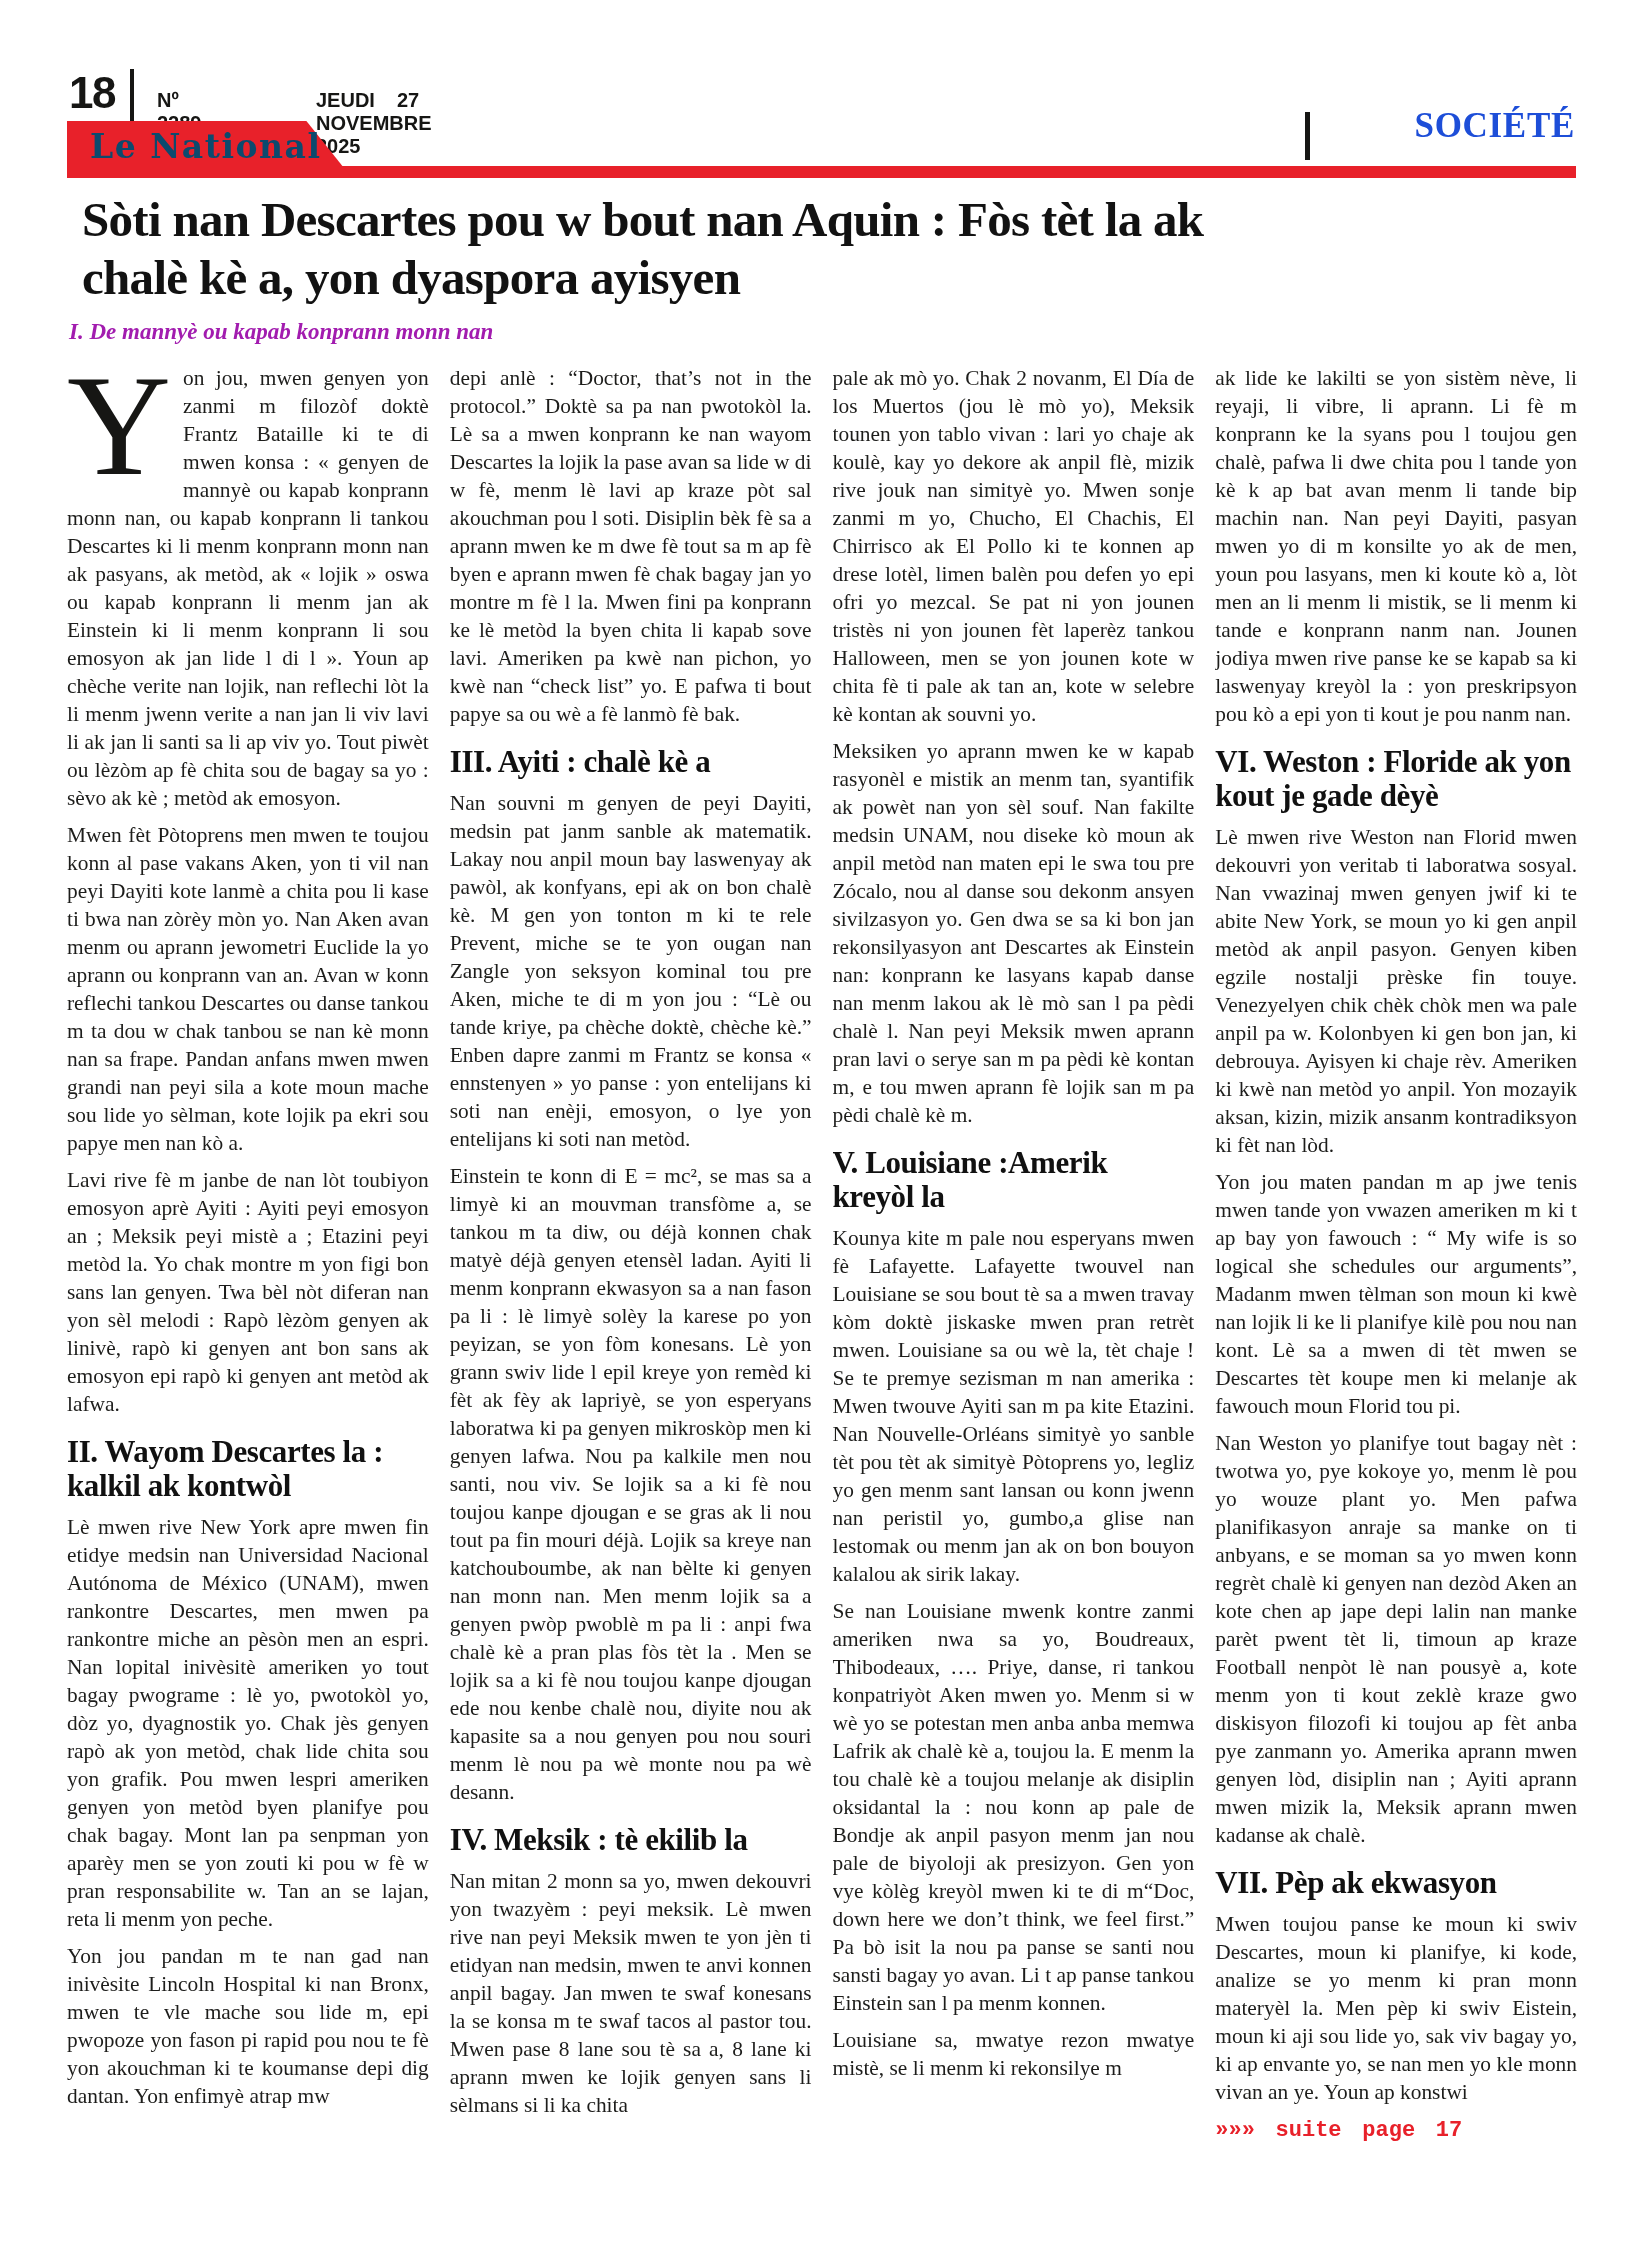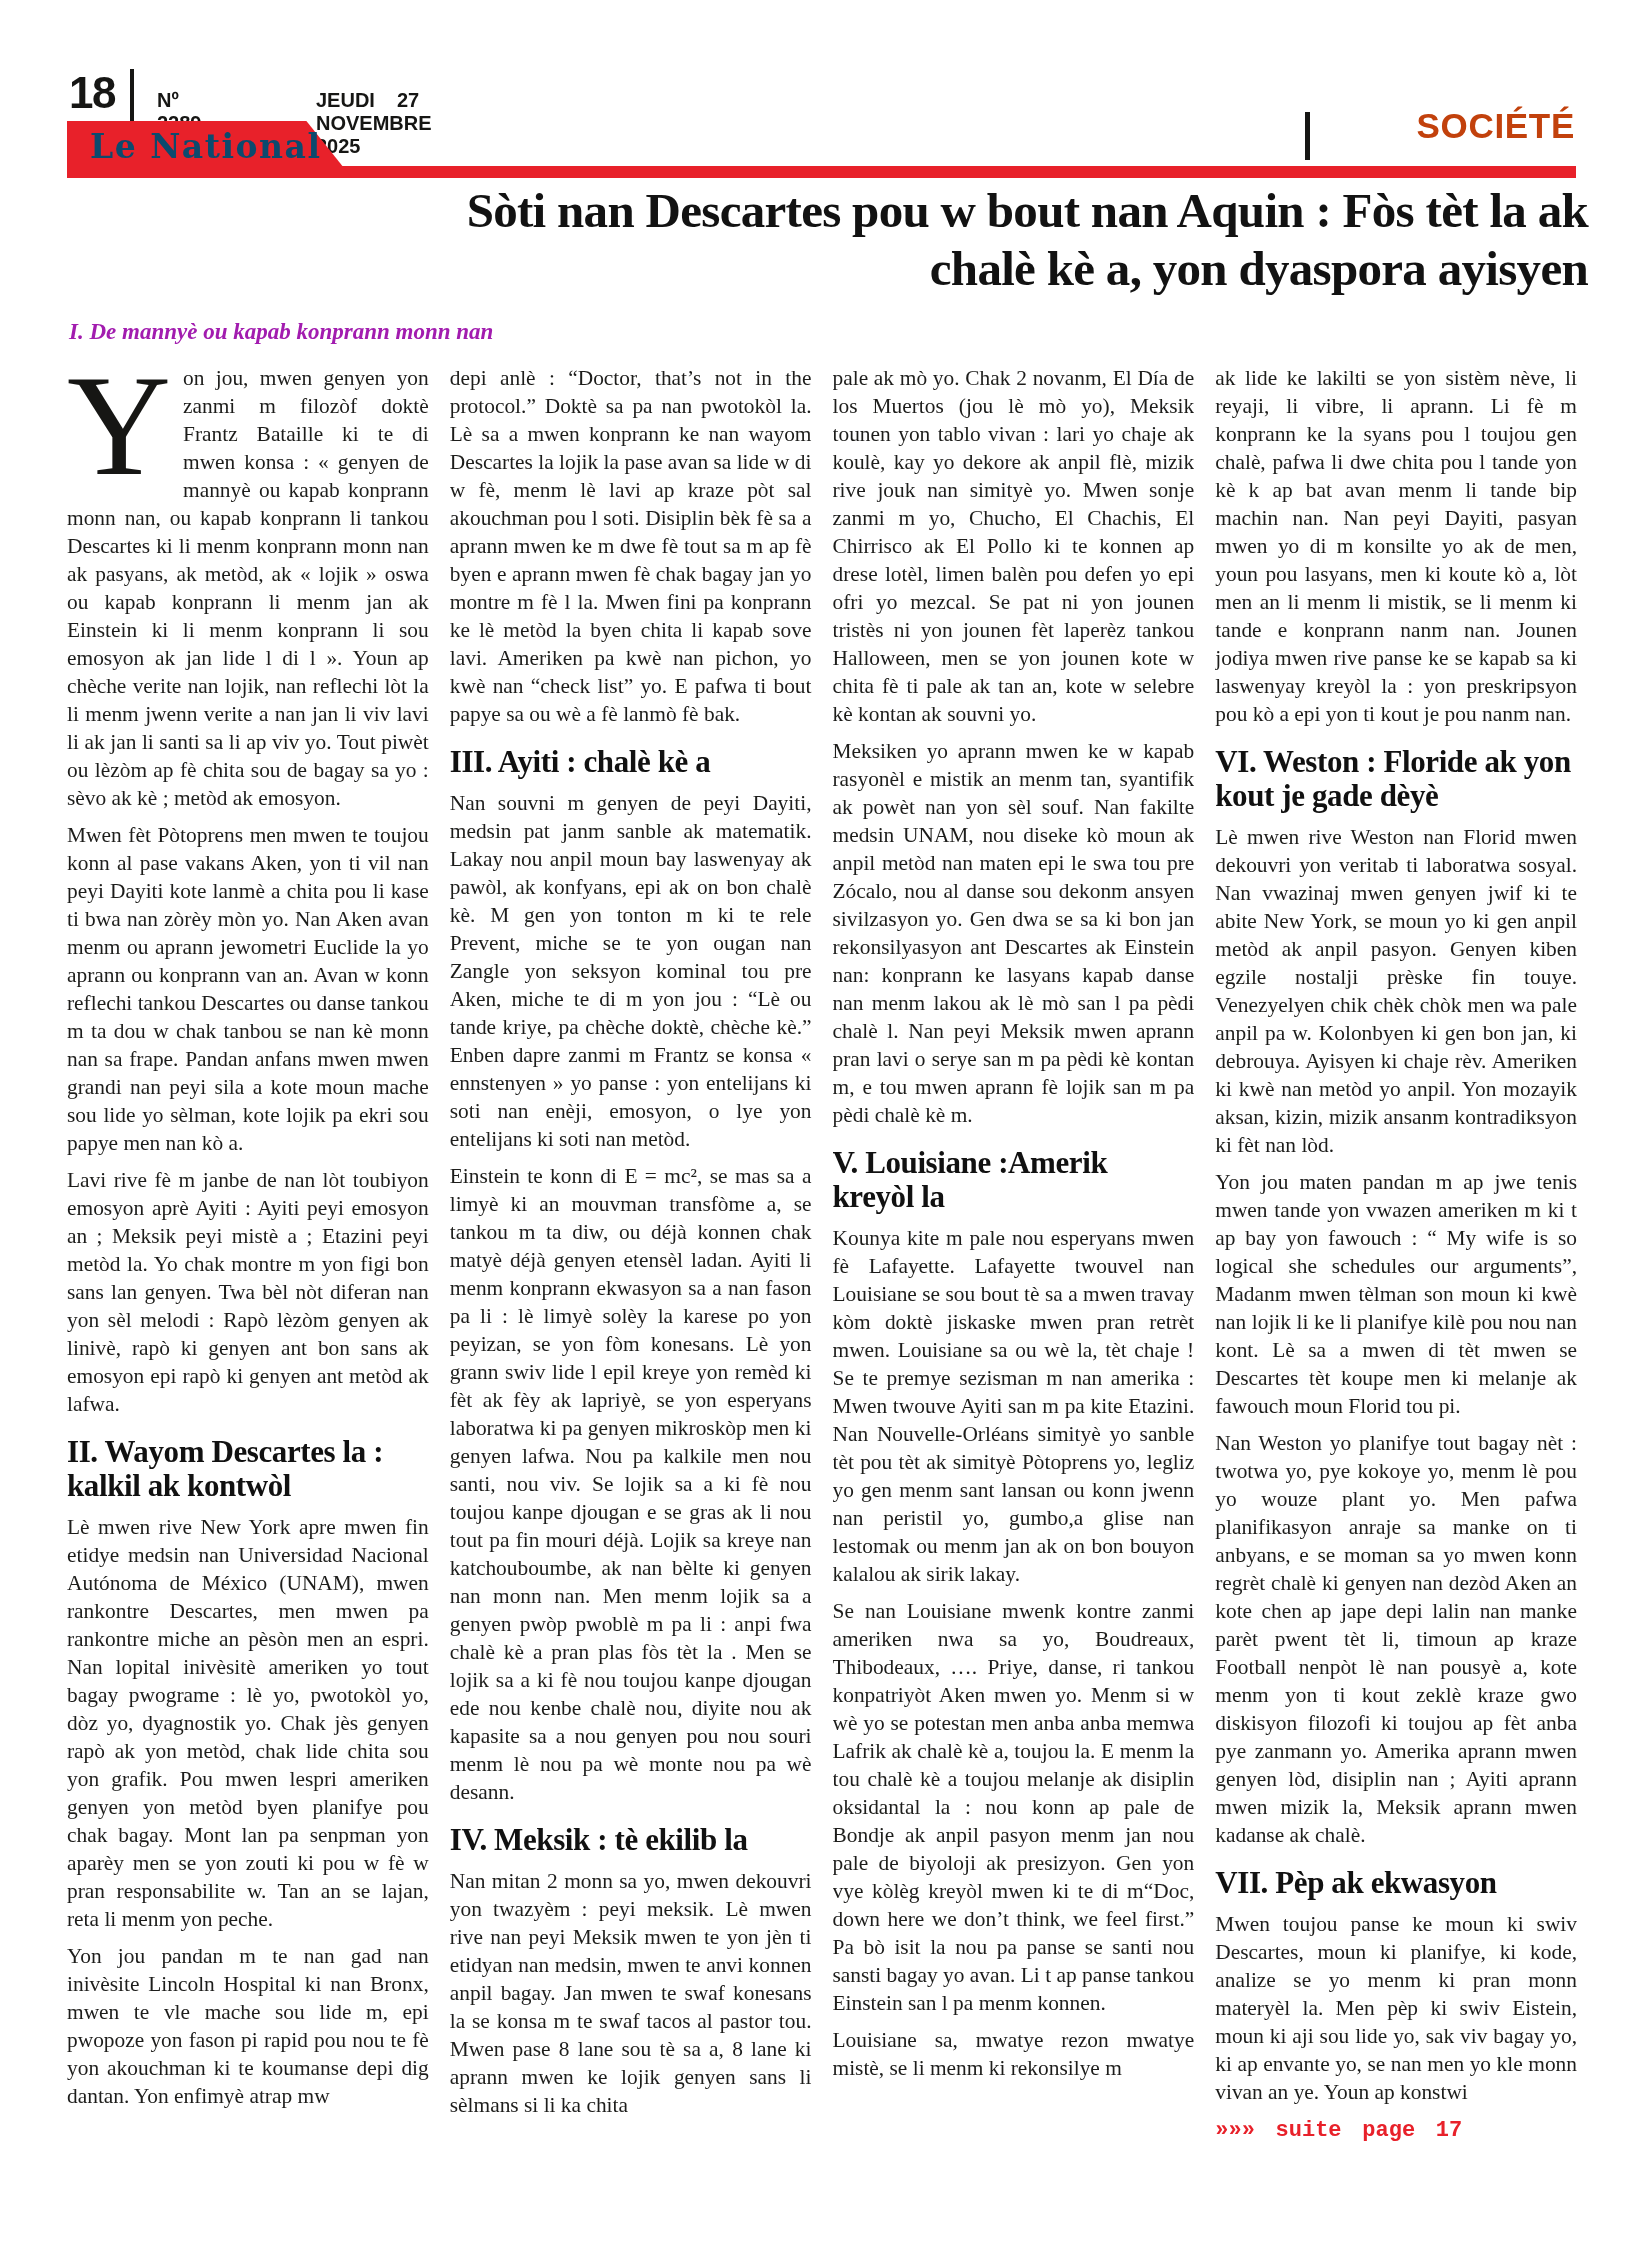--- a/index.html
+++ b/index.html
@@ -19,22 +19,22 @@
   .brand-tab{
     position:absolute;left:67px;top:121px;width:285px;height:57px;background:var(--accent);
     clip-path:polygon(0 0, 84% 0, 100% 100%, 0 100%);
   }
   .brand-label{
     position:absolute;left:90px;top:127px;color:#0c4a6e;font-family:"DejaVu Serif",serif;
     font-size:33px;font-weight:bold;letter-spacing:1.5px;white-space:nowrap;
   }
   .section-bar{position:absolute;left:1305px;top:112px;width:5.2px;height:48px;background:#161614;}
   .section-label{
-    position:absolute;right:75px;top:106px;font-family:Liberation Sans, sans-serif;
-    font-size:35px;font-weight:bold;letter-spacing:0.7px;color:#c2410c;white-space:nowrap;
+    position:absolute;right:75px;top:106px;font-family:Liberation Serif, serif;
+    font-size:35px;font-weight:bold;letter-spacing:0.7px;color:#1d4ed8;white-space:nowrap;
   }
   
   .headline{position:absolute;left:69px;top:178px;width:1515px;color:#121212;}
   .headline .hl-line{
     display:block;font-size:49px;line-height:58px;font-weight:bold;letter-spacing:-0.7px;white-space:nowrap;
   }
   .kicker{
     position:absolute;left:69px;top:319px;font-size:23px;font-weight:bold;font-style:italic;color:#a21caf;white-space:nowrap;
   }
   
@@ -64,21 +64,21 @@
   <div class="issue-no">Nº 2289</div>
   <div class="date-line">JEUDI 27 NOVEMBRE 2025</div>
 </div>
 
 <div class="brand-rule"></div>
 <div class="brand-tab"></div>
 <div class="brand-label">Le National</div>
 <div class="section-bar"></div>
 <div class="section-label">SOCIÉTÉ</div>
 
-<h1 class="headline" style="margin:4px;text-align:right;">
+<h1 class="headline" style="margin:13px;">
   <span class="hl-line">Sòti nan Descartes pou w bout nan Aquin : Fòs tèt la ak</span>
   <span class="hl-line">chalè kè a, yon dyaspora ayisyen</span>
 </h1>
 
 <div class="kicker">I. De mannyè ou kapab konprann monn nan</div>
 
 <div class="cols">
   <div class="col">
       <p><span class="dropcap">Y</span>on jou, mwen genyen yon zanmi m filozòf doktè Frantz Bataille ki te di mwen konsa : « genyen de mannyè ou kapab konprann monn nan, ou kapab konprann li tankou Descartes ki li menm konprann monn nan ak pasyans, ak metòd, ak « lojik » oswa ou kapab konprann li menm jan ak Einstein ki li menm konprann li sou emosyon ak jan lide l di l ». Youn ap chèche verite nan lojik, nan reflechi lòt la li menm jwenn verite a nan jan li viv lavi li ak jan li santi sa li ap viv yo. Tout piwèt ou lèzòm ap fè chita sou de bagay sa yo : sèvo ak kè ; metòd ak emosyon.</p>
       <p>Mwen fèt Pòtoprens men mwen te toujou konn al pase vakans Aken, yon ti vil nan peyi Dayiti kote lanmè a chita pou li kase ti bwa nan zòrèy mòn yo. Nan Aken avan menm ou aprann jewometri Euclide la yo aprann ou konprann van an. Avan w konn reflechi tankou Descartes ou danse tankou m ta dou w chak tanbou se nan kè monn nan sa frape. Pandan anfans mwen mwen grandi nan peyi sila a kote moun mache sou lide yo sèlman, kote lojik pa ekri sou papye men nan kò a.</p>

